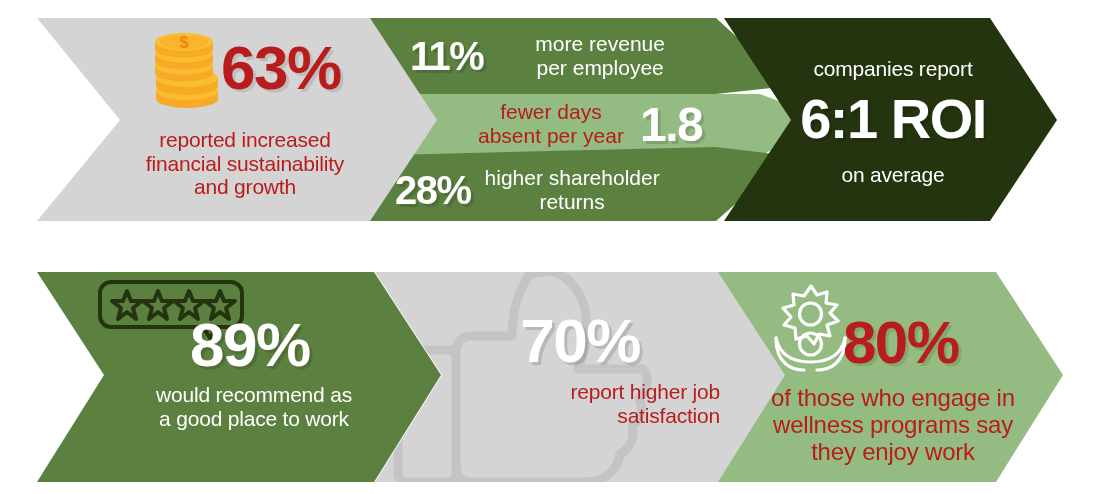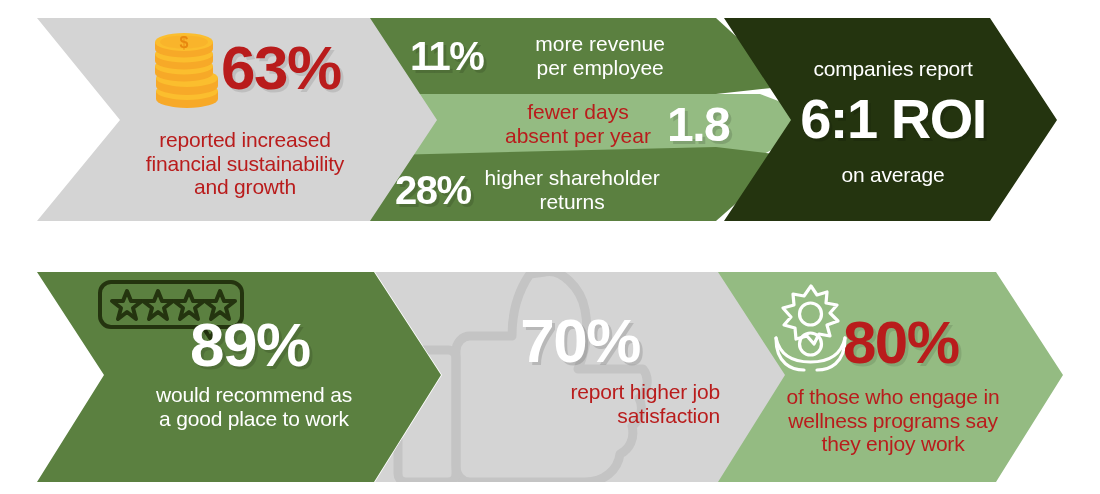--- a/index.html
+++ b/index.html
@@ -91,21 +91,21 @@
       <div class="txt center white big shadow-w" style="left:768px; top:88px; width:250px; font-size:56px;">6:1 ROI</div>
       <div class="txt center white cap" style="left:768px; top:163px; width:250px; font-size:21px;">on average</div>
     </div>
 
     <div class="row" style="left:410px; top:28px; height:56px;gap:36px;">
       <span class="num white shadow-w" style="font-size:40px; margin-right:16px;">11%</span>
       <span class="lbl white cap" style="font-size:21px;">more revenue
 per employee</span>
     </div>
 
-    <div class="row" style="left:478px; top:97px; height:54px;margin-left:27px;">
+    <div class="row" style="left:478px; top:97px; height:54px;">
       <span class="lbl dark cap" style="font-size:21px; text-align:center; margin-right:16px;">fewer days
 absent per year</span>
       <span class="num white shadow-w" style="font-size:48px;">1.8</span>
     </div>
 
     <div class="row" style="left:395px; top:163px; height:54px;">
       <span class="num white shadow-w" style="font-size:40px; margin-right:14px;">28%</span>
       <span class="lbl white cap" style="font-size:21px;">higher shareholder
 returns</span>
     </div>
@@ -172,21 +172,21 @@
 
             <path d="M14,58 C14,84 30,90 42,90 L42,90"></path>
             <path d="M83,58 C83,84 67,90 55,90 L55,90"></path>
             <path d="M14,58 C18,76 32,82 48.5,82 C65,82 79,76 83,58"></path>
           </g>
         </svg>
       </div>
 
       <div class="txt left dark big shadow-d" style="left:843px; top:55px; width:190px; font-size:60px;">80%</div>
 
-      <div class="txt center dark cap" style="left:748px; top:131px; width:290px; font-size:21px;">of those who engage in
+      <div class="txt center dark cap" style="left:748px; top:131px; width:290px; font-size:24px;">of those who engage in
 wellness programs say
 they enjoy work</div>
     </div>
 
     <div class="layer" style="left:0; top:0; width:1100px; height:240px;">
       <svg class="shape" width="1100" height="240" viewBox="0 0 1100 240">
         <defs>
           <clipPath id="satClip">
             <polygon points="375,18 718,18 785,121 718,228 375,228 442,121"></polygon>
           </clipPath>

